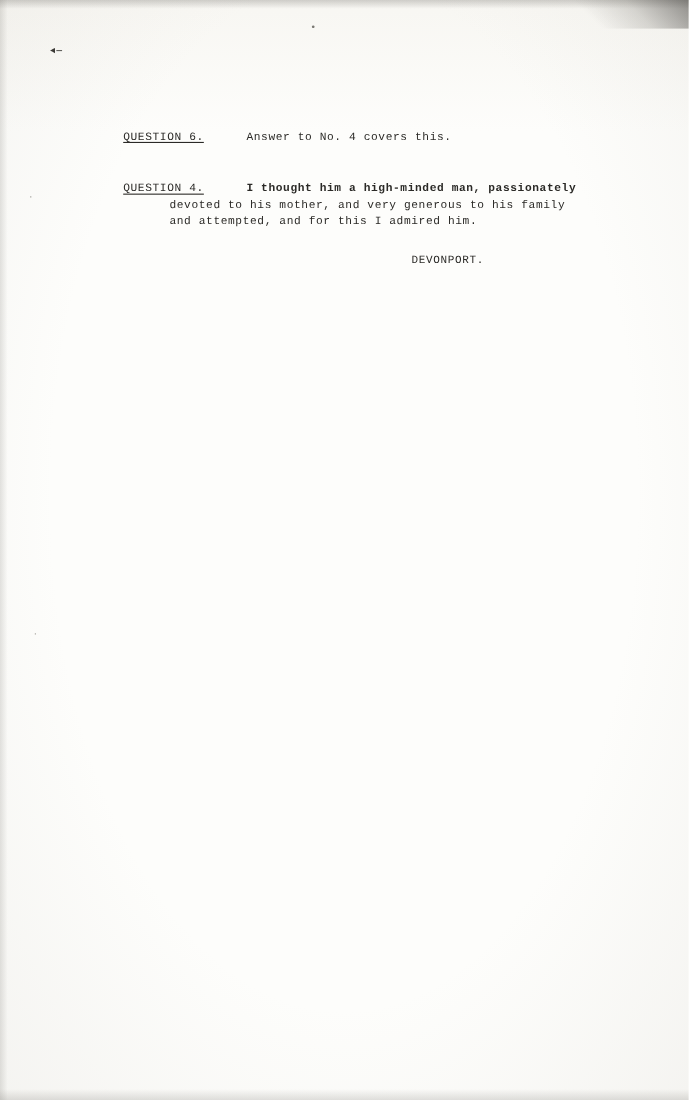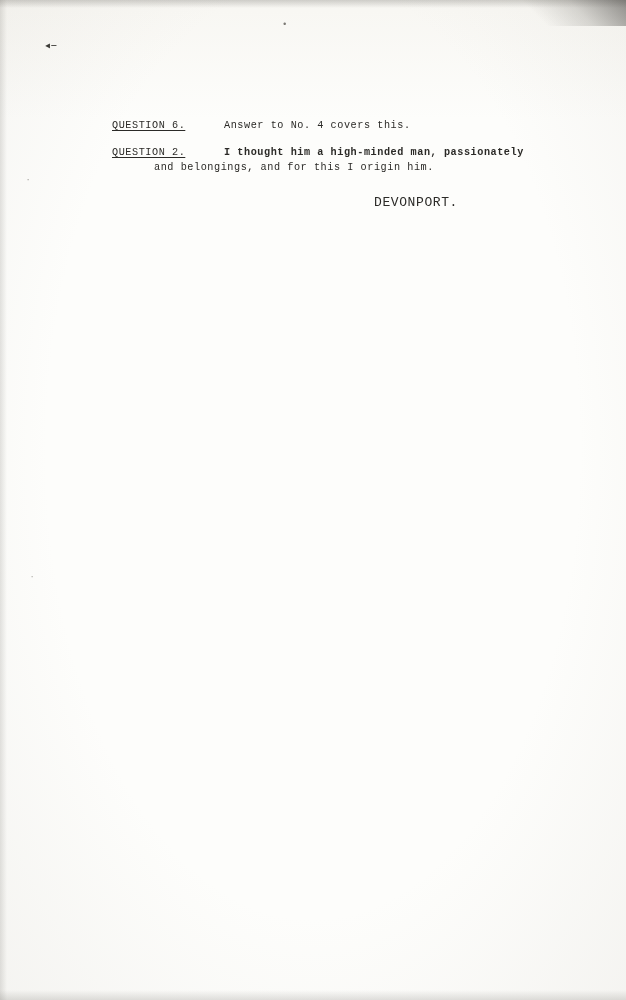--- a/index.html
+++ b/index.html
@@ -122,31 +122,31 @@
     white-space: pre;
     font-family: "Liberation Mono", "DejaVu Sans Mono", monospace;
   }
 
   .qlabel {
     text-decoration: underline;
     text-underline-offset: 2px;
   }
 
   #question-6-block {
-    margin-bottom: 12px;
+    margin-bottom: 32px;
   }
 
   .indent-line {
     padding-left: 42px;
   }
 
   #signature-line {
     margin-top: 20px;
     padding-left: 262px;
-    font-size: 13px;
+    font-size: 10px;
     line-height: 15px;
     letter-spacing: 0.6px;
     color: #2b2a27;
     white-space: pre;
   }
 </style>
 </head>
 <body>
 
 <div id="page">
@@ -162,20 +162,21 @@
   <div class="stray-mark" id="mark-mid-left">·</div>
   <div class="stray-mark" id="mark-low-left">·</div>
 
   <div id="typed-body">
 
     <div class="qblock" id="question-6-block">
       <div class="qline"><span class="qlabel">QUESTION 6.</span><span style="display: inline-block; padding-left: 38.6875px;">Answer to No. 4 covers this.</span></div>
     </div>
 
     <div class="qblock" id="question-7-block">
-      <div class="qline"><span class="qlabel">QUESTION 2.</span><span style="display: inline-block; padding-left: 38.6875px; font-weight: bold;">I thought him a high-minded man, passionately</span></div>
-      <div class="qline indent-line">and belongings, and for this I origin him.</div>
+      <div class="qline"><span class="qlabel">QUESTION 4.</span><span style="display: inline-block; padding-left: 38.6875px; font-weight: bold;">I thought him a high-minded man, passionately</span></div>
+      <div class="qline indent-line">devoted to his mother, and very generous to his family</div>
+      <div class="qline indent-line">and attempted, and for this I admired him.</div>
     </div>
 
     <div id="signature-line">DEVONPORT.</div>
 
   </div>
 </div>
 
 </body></html>

